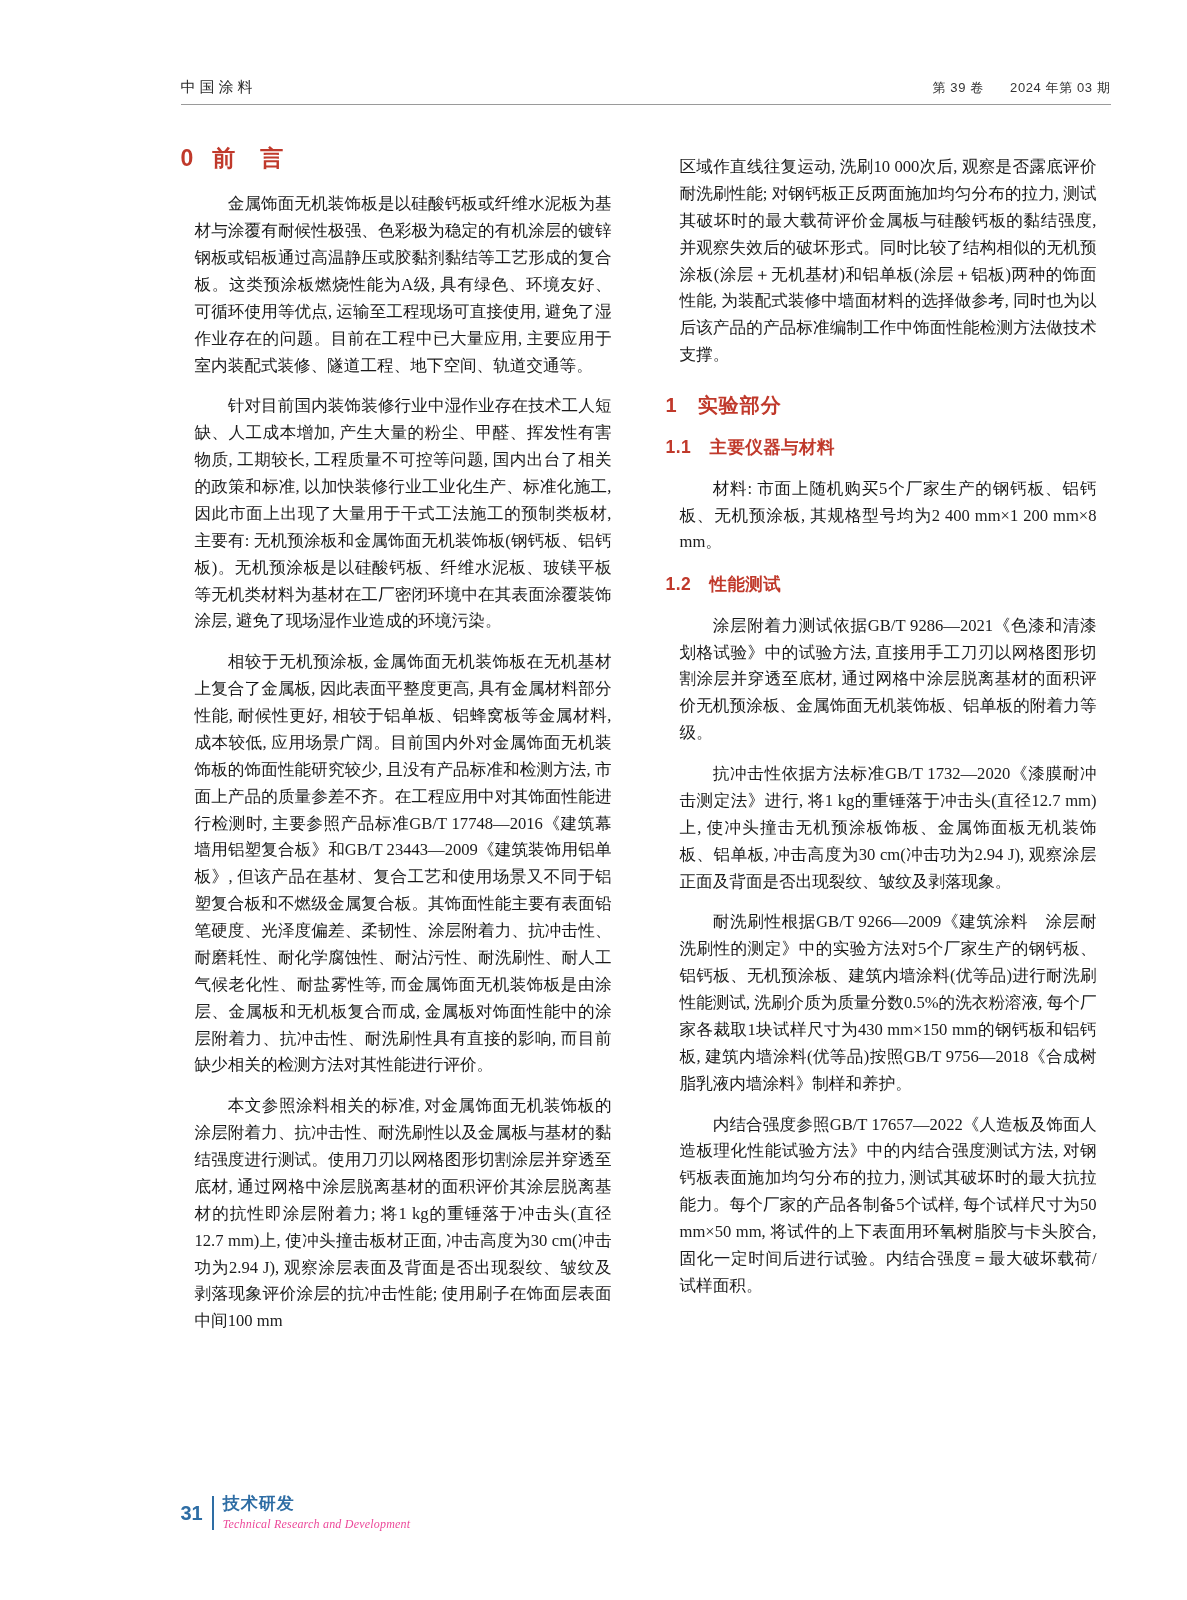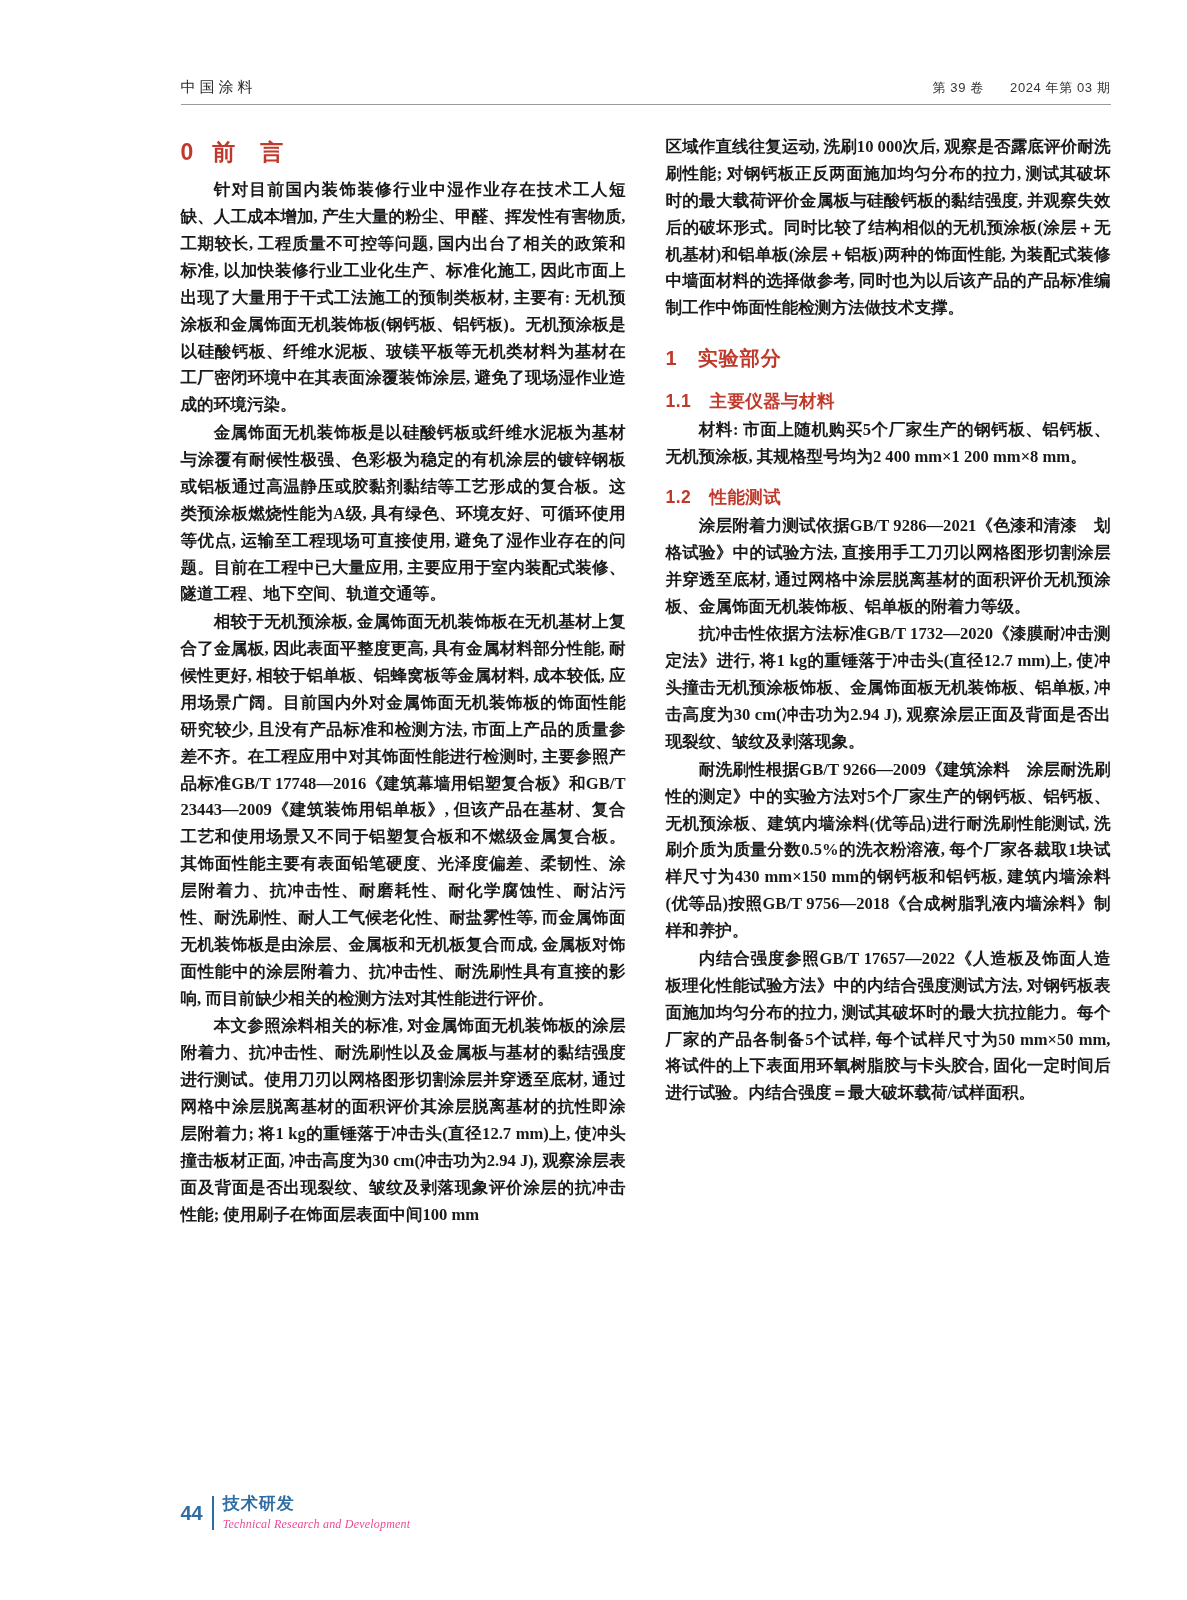--- a/index.html
+++ b/index.html
@@ -52,37 +52,36 @@
     top: 104px;
     width: 930px;
     height: 1px;
     background: #9a9a9a;
   }
 
   
   .cols {
     position: absolute;
     left: 128px;
-    top: 134px;
+    top: 140px;
     width: 930px;
     height: 1300px;
     display: flex;
     gap: 40px;
   }
   .col {
     width: 445px;
     font-size: 16.6px;
     line-height: 1.62;
     text-align: justify;
     text-justify: inter-ideograph;
   }
   p {
-    margin: 0;
+    margin: 14px;
     text-indent: 2em;
-    font-weight: bold;
   }
   p + p { margin-top: 1px; }
 
   
   h1.sec {
     margin: 0 0 6px 0;
     font-family: "Liberation Sans", sans-serif;
     font-weight: bold;
     font-size: 23px;
     color: #c0392b;
@@ -156,22 +155,22 @@
     </span>
   </div>
   <div class="rule"></div>
 
   <div class="cols">
 
     <div class="col">
       <h1 class="sec">
         <span class="num">0</span><span>前　言</span>
       </h1>
+      <p>金属饰面无机装饰板是以硅酸钙板或纤维水泥板为基材与涂覆有耐候性极强、色彩极为稳定的有机涂层的镀锌钢板或铝板通过高温静压或胶黏剂黏结等工艺形成的复合板。这类预涂板燃烧性能为A级, 具有绿色、环境友好、可循环使用等优点, 运输至工程现场可直接使用, 避免了湿作业存在的问题。目前在工程中已大量应用, 主要应用于室内装配式装修、隧道工程、地下空间、轨道交通等。</p>
       <p>针对目前国内装饰装修行业中湿作业存在技术工人短缺、人工成本增加, 产生大量的粉尘、甲醛、挥发性有害物质, 工期较长, 工程质量不可控等问题, 国内出台了相关的政策和标准, 以加快装修行业工业化生产、标准化施工, 因此市面上出现了大量用于干式工法施工的预制类板材, 主要有: 无机预涂板和金属饰面无机装饰板(钢钙板、铝钙板)。无机预涂板是以硅酸钙板、纤维水泥板、玻镁平板等无机类材料为基材在工厂密闭环境中在其表面涂覆装饰涂层, 避免了现场湿作业造成的环境污染。</p>
-      <p>金属饰面无机装饰板是以硅酸钙板或纤维水泥板为基材与涂覆有耐候性极强、色彩极为稳定的有机涂层的镀锌钢板或铝板通过高温静压或胶黏剂黏结等工艺形成的复合板。这类预涂板燃烧性能为A级, 具有绿色、环境友好、可循环使用等优点, 运输至工程现场可直接使用, 避免了湿作业存在的问题。目前在工程中已大量应用, 主要应用于室内装配式装修、隧道工程、地下空间、轨道交通等。</p>
       <p>相较于无机预涂板, 金属饰面无机装饰板在无机基材上复合了金属板, 因此表面平整度更高, 具有金属材料部分性能, 耐候性更好, 相较于铝单板、铝蜂窝板等金属材料, 成本较低, 应用场景广阔。目前国内外对金属饰面无机装饰板的饰面性能研究较少, 且没有产品标准和检测方法, 市面上产品的质量参差不齐。在工程应用中对其饰面性能进行检测时, 主要参照产品标准GB/T 17748—2016《建筑幕墙用铝塑复合板》和GB/T 23443—2009《建筑装饰用铝单板》, 但该产品在基材、复合工艺和使用场景又不同于铝塑复合板和不燃级金属复合板。其饰面性能主要有表面铅笔硬度、光泽度偏差、柔韧性、涂层附着力、抗冲击性、耐磨耗性、耐化学腐蚀性、耐沾污性、耐洗刷性、耐人工气候老化性、耐盐雾性等, 而金属饰面无机装饰板是由涂层、金属板和无机板复合而成, 金属板对饰面性能中的涂层附着力、抗冲击性、耐洗刷性具有直接的影响, 而目前缺少相关的检测方法对其性能进行评价。</p>
       <p>本文参照涂料相关的标准, 对金属饰面无机装饰板的涂层附着力、抗冲击性、耐洗刷性以及金属板与基材的黏结强度进行测试。使用刀刃以网格图形切割涂层并穿透至底材, 通过网格中涂层脱离基材的面积评价其涂层脱离基材的抗性即涂层附着力; 将1 kg的重锤落于冲击头(直径12.7 mm)上, 使冲头撞击板材正面, 冲击高度为30 cm(冲击功为2.94 J), 观察涂层表面及背面是否出现裂纹、皱纹及剥落现象评价涂层的抗冲击性能; 使用刷子在饰面层表面中间100 mm</p>
     </div>
 
     <div class="col">
       <p style="text-indent:0;">区域作直线往复运动, 洗刷10 000次后, 观察是否露底评价耐洗刷性能; 对钢钙板正反两面施加均匀分布的拉力, 测试其破坏时的最大载荷评价金属板与硅酸钙板的黏结强度, 并观察失效后的破坏形式。同时比较了结构相似的无机预涂板(涂层＋无机基材)和铝单板(涂层＋铝板)两种的饰面性能, 为装配式装修中墙面材料的选择做参考, 同时也为以后该产品的产品标准编制工作中饰面性能检测方法做技术支撑。</p>
 
       <h1 class="sec sec1">
         <span class="num">1</span><span>实验部分</span>
       </h1>
@@ -185,21 +184,21 @@
         <span class="num">1.2</span><span>性能测试</span>
       </h2>
       <p>涂层附着力测试依据GB/T 9286—2021《色漆和清漆　划格试验》中的试验方法, 直接用手工刀刃以网格图形切割涂层并穿透至底材, 通过网格中涂层脱离基材的面积评价无机预涂板、金属饰面无机装饰板、铝单板的附着力等级。</p>
       <p>抗冲击性依据方法标准GB/T 1732—2020《漆膜耐冲击测定法》进行, 将1 kg的重锤落于冲击头(直径12.7 mm)上, 使冲头撞击无机预涂板饰板、金属饰面板无机装饰板、铝单板, 冲击高度为30 cm(冲击功为2.94 J), 观察涂层正面及背面是否出现裂纹、皱纹及剥落现象。</p>
       <p>耐洗刷性根据GB/T 9266—2009《建筑涂料　涂层耐洗刷性的测定》中的实验方法对5个厂家生产的钢钙板、铝钙板、无机预涂板、建筑内墙涂料(优等品)进行耐洗刷性能测试, 洗刷介质为质量分数0.5%的洗衣粉溶液, 每个厂家各裁取1块试样尺寸为430 mm×150 mm的钢钙板和铝钙板, 建筑内墙涂料(优等品)按照GB/T 9756—2018《合成树脂乳液内墙涂料》制样和养护。</p>
       <p>内结合强度参照GB/T 17657—2022《人造板及饰面人造板理化性能试验方法》中的内结合强度测试方法, 对钢钙板表面施加均匀分布的拉力, 测试其破坏时的最大抗拉能力。每个厂家的产品各制备5个试样, 每个试样尺寸为50 mm×50 mm, 将试件的上下表面用环氧树脂胶与卡头胶合, 固化一定时间后进行试验。内结合强度＝最大破坏载荷/试样面积。</p>
     </div>
   </div>
 
   <div class="footer">
-    <span class="pageno">44</span>
+    <span class="pageno">31</span>
     <span class="bar"></span>
     <span class="ftext">
       <span class="cn">技术研发</span><br>
       <span class="en">Technical Research and Development</span>
     </span>
   </div>
 
 </div>
 
 </body></html>

